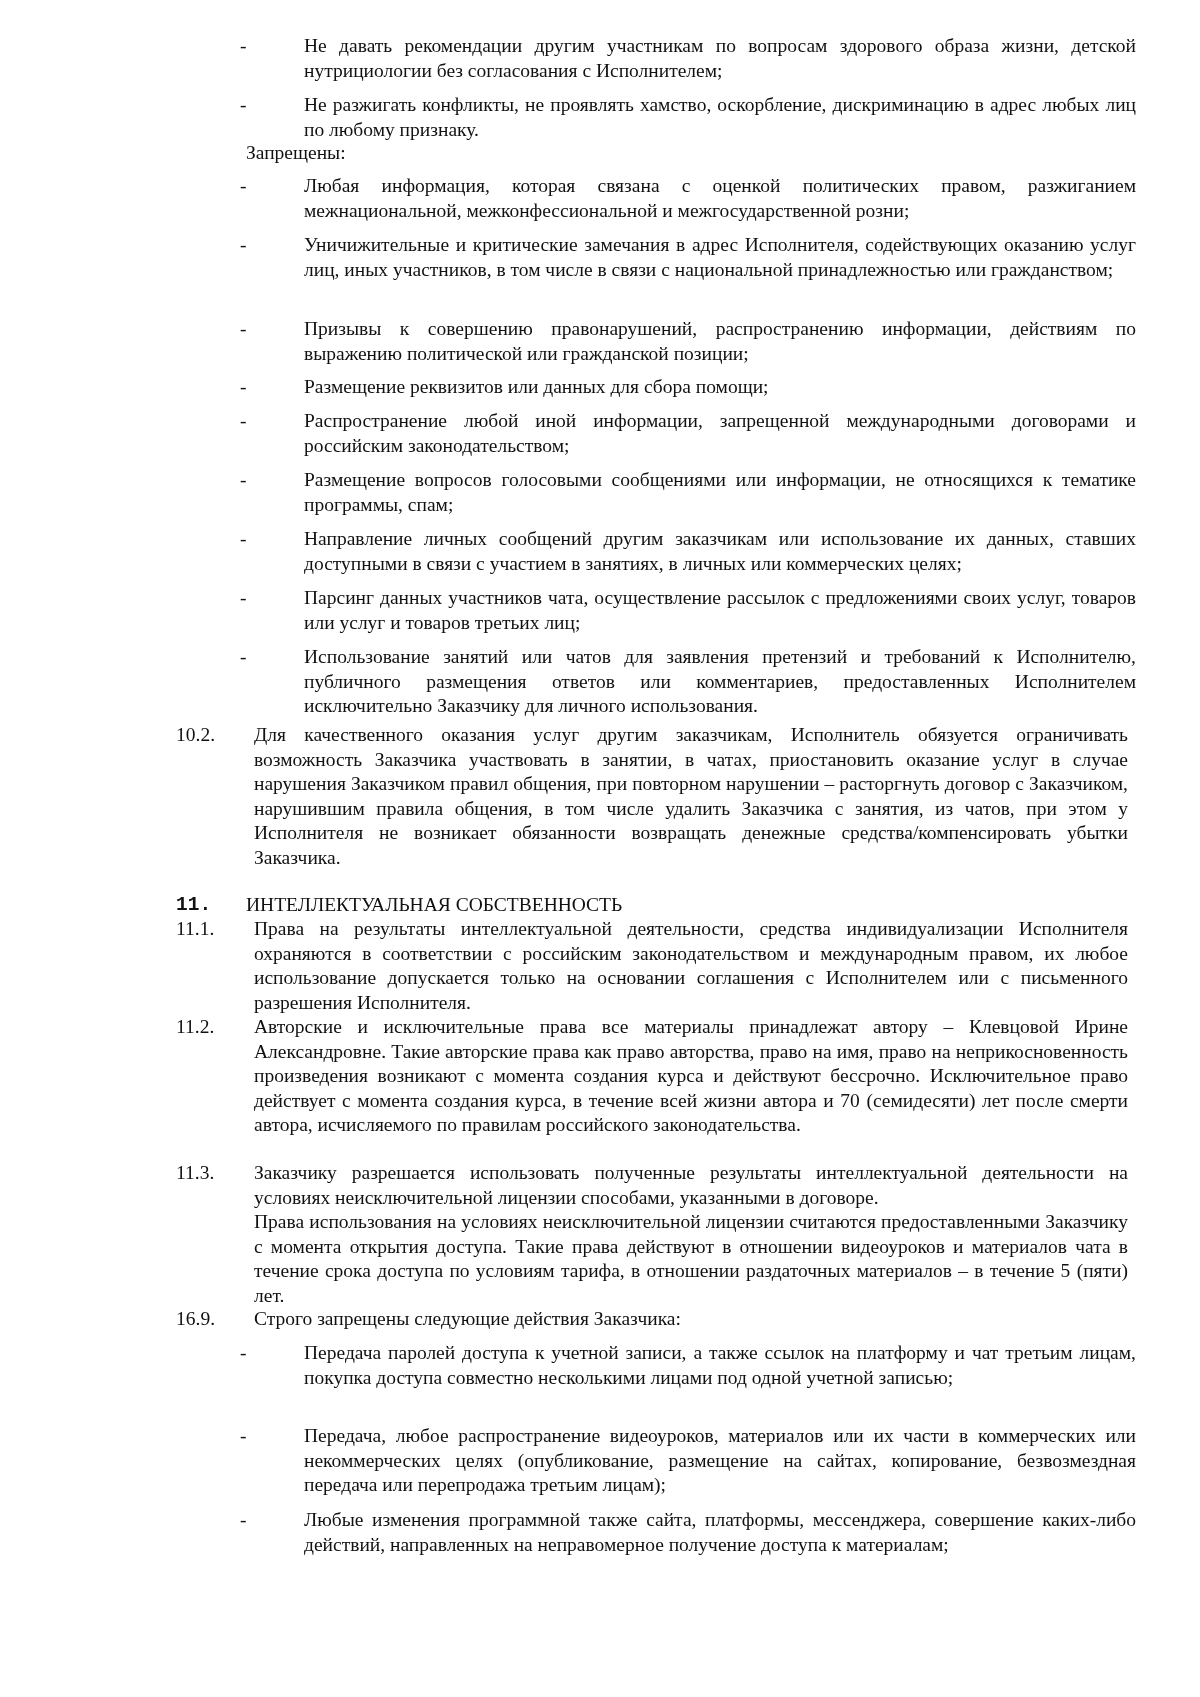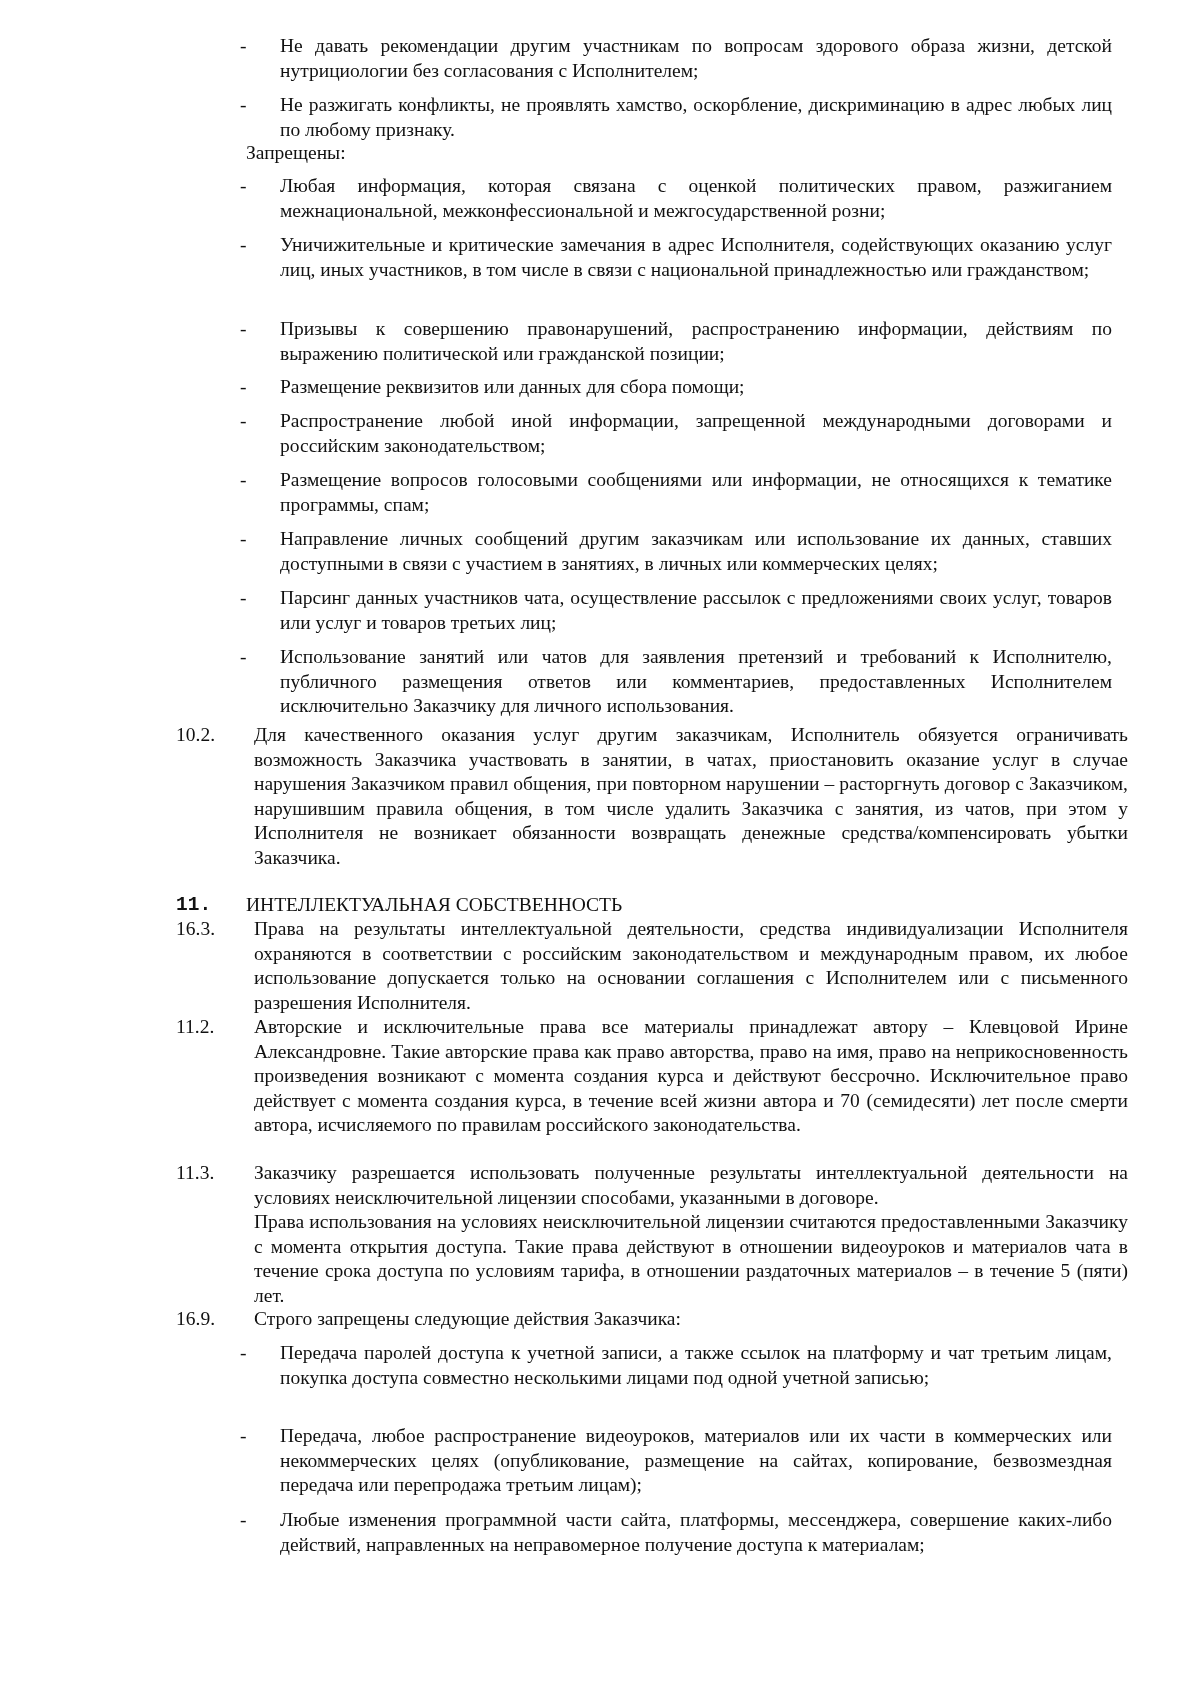--- a/index.html
+++ b/index.html
@@ -4,21 +4,21 @@
 <style>
   html, body { margin: 0; padding: 0; background: #ffffff; }
   body {
     width: 1200px; height: 1697px; position: relative; overflow: hidden;
     font-family: "Liberation Serif", "DejaVu Serif", serif;
     color: #111111; font-size: 19.5px; line-height: 24.5px;
   }
   .page { position: absolute; left: 0; top: 0; width: 1200px; }
   .bul { position: absolute; left: 0; width: 1200px; }
   .bul .dash { position: absolute; left: 240px; }
-  .bul .txt { position: absolute; left: 280px; width: 832px; text-align: justify; text-align-last: left; }
+  .bul .txt { position: absolute; left: 304px; width: 832px; text-align: justify; text-align-last: left; }
   .sec { position: absolute; left: 0; width: 1200px; }
   .sec .num { position: absolute; left: 176px; }
   .sec .txt { position: absolute; left: 254px; width: 874px; text-align: justify; text-align-last: left; }
   .plain { position: absolute; left: 246px; }
   .head { position: absolute; left: 0; width: 1200px; }
   .head .num { position: absolute; left: 176px; font-weight: bold; font-family: Liberation Mono, monospace; }
   .head .txt { position: absolute; left: 246px; }
 </style>
 </head>
 <body>
@@ -77,21 +77,21 @@
     <span class="num">10.2.</span>
     <div class="txt">Для качественного оказания услуг другим заказчикам, Исполнитель обязуется ограничивать возможность Заказчика участвовать в занятии, в чатах, приостановить оказание услуг в случае нарушения Заказчиком правил общения, при повторном нарушении – расторгнуть договор с Заказчиком, нарушившим правила общения, в том числе удалить Заказчика с занятия, из чатов, при этом у Исполнителя не возникает обязанности возвращать денежные средства/компенсировать убытки Заказчика.</div>
   </div>
 
   <div class="head" style="top:893px">
     <span class="num">11.</span>
     <span class="txt">ИНТЕЛЛЕКТУАЛЬНАЯ СОБСТВЕННОСТЬ</span>
   </div>
 
   <div class="sec" style="top:917px">
-    <span class="num">16.3.</span>
+    <span class="num">11.1.</span>
     <div class="txt">Права на результаты интеллектуальной деятельности, средства индивидуализации Исполнителя охраняются в соответствии с российским законодательством и международным правом, их любое использование допускается только на основании соглашения с Исполнителем или с письменного разрешения Исполнителя.</div>
   </div>
 
   <div class="sec" style="top:1015px">
     <span class="num">11.2.</span>
     <div class="txt">Авторские и исключительные права все материалы принадлежат автору – Клевцовой Ирине Александровне. Такие авторские права как право авторства, право на имя, право на неприкосновенность произведения возникают с момента создания курса и действуют бессрочно. Исключительное право действует с момента создания курса, в течение всей жизни автора и 70 (семидесяти) лет после смерти автора, исчисляемого по правилам российского законодательства.</div>
   </div>
 
   <div class="sec" style="top:1161px">
     <span class="num">11.3.</span>
@@ -109,16 +109,16 @@
   <div class="bul" style="top:1341px">
     <span class="dash">-</span>
     <div class="txt">Передача паролей доступа к учетной записи, а также ссылок на платформу и чат третьим лицам, покупка доступа совместно несколькими лицами под одной учетной записью;</div>
   </div>
   <div class="bul" style="top:1424px">
     <span class="dash">-</span>
     <div class="txt">Передача, любое распространение видеоуроков, материалов или их части в коммерческих или некоммерческих целях (опубликование, размещение на сайтах, копирование, безвозмездная передача или перепродажа третьим лицам);</div>
   </div>
   <div class="bul" style="top:1508px">
     <span class="dash">-</span>
-    <div class="txt">Любые изменения программной части сайта, платформы, мессенджера, совершение каких-либо действий, направленных на неправомерное получение доступа к материалам;</div>
+    <div class="txt">Любые изменения программной также сайта, платформы, мессенджера, совершение каких-либо действий, направленных на неправомерное получение доступа к материалам;</div>
   </div>
 
 </div>
 
 </body></html>

